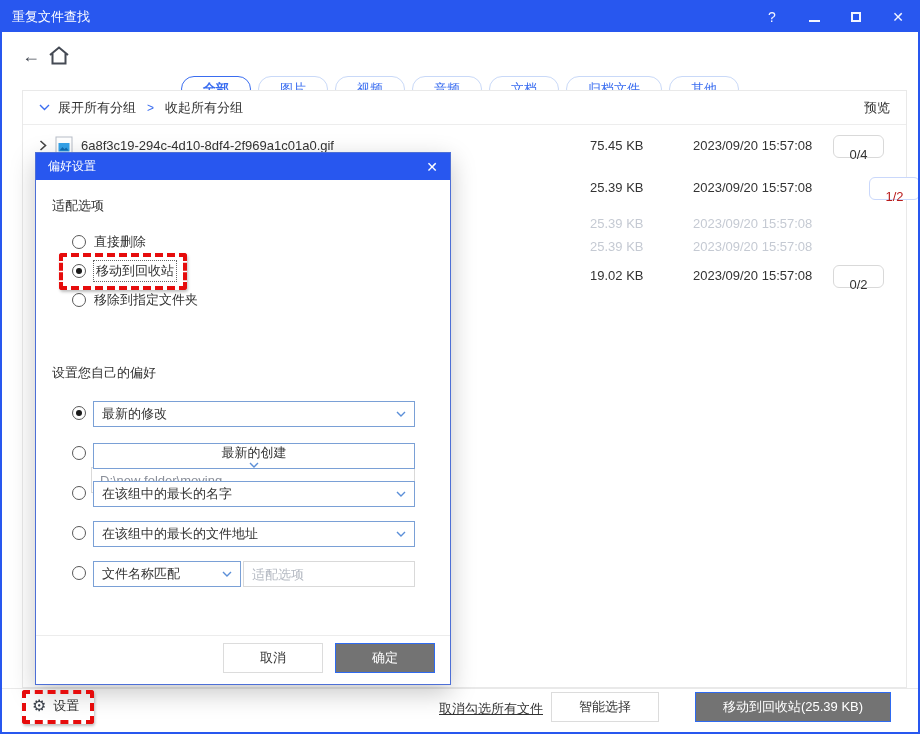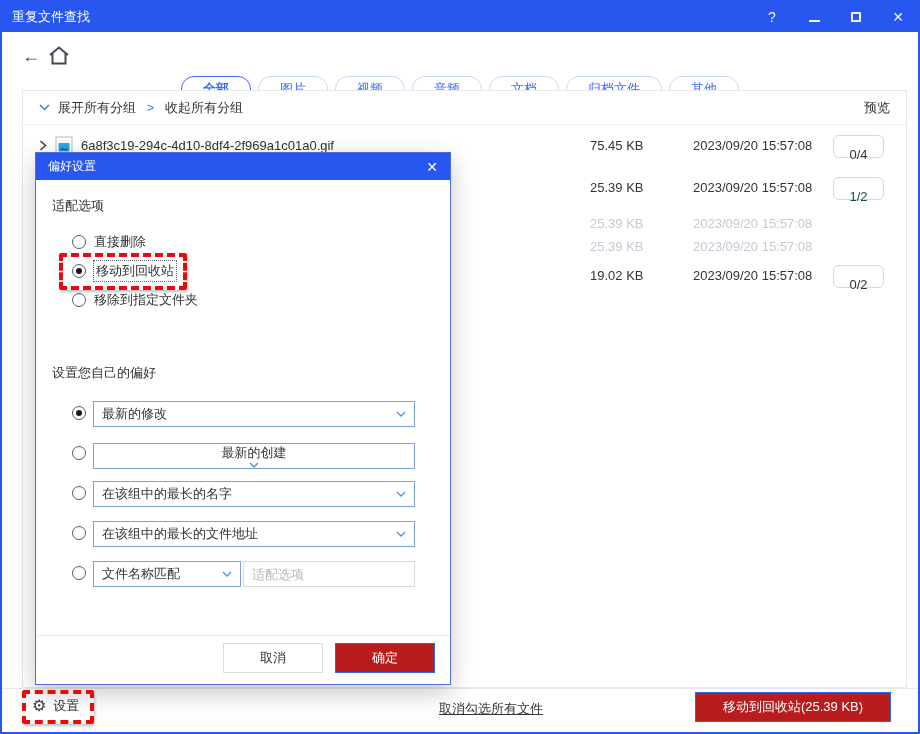--- a/index.html
+++ b/index.html
@@ -27,21 +27,21 @@
   .panel-header { position:absolute; top:0; left:0; right:0; height:34px; border-bottom:1px solid #ededed; display:flex; align-items:center; font-size:13px; color:#333; }
   .ph-chevron { margin-left:16px; display:flex; }
   .ph-link { margin-left:8px; color:#333; }
   .ph-sep { margin:0 11px; color:#3a6df0; font-size:12px; }
   .ph-preview { position:absolute; right:16px; color:#333; }
 
   .frow { position:absolute; height:24px; font-size:13px; color:#333; }
   .frow .fsize { position:absolute; left:567px; top:3px; }
   .frow .fdate { position:absolute; left:670px; top:3px; }
   .frow .badge { position:absolute; left:810px; top:0; min-width:51px; height:23px; line-height:21px; text-align:center; border:1px solid #d9d9d9; border-radius:6px; background:#fff; font-size:13px; color:#333; padding:8px 6px; }
-  .frow .badge.active { color:#14532d; border-color:#cad8fb; }
+  .frow .badge.active { color:#b91c1c; border-color:#cad8fb;margin-left:36px; }
   .frow.disabled, .frow.disabled .fsize, .frow.disabled .fdate { color:#c5cad3; }
   .row-chevron { position:absolute; left:16px; top:5px; }
   .file-icon { position:absolute; left:32px; top:1px; }
   .fname { position:absolute; left:58px; top:3px; color:#333; }
 
   
   .dialog { position:absolute; left:33px; top:150px; width:416px; height:533px; background:#fff; border:1px solid #4d6fd6; box-shadow:0 8px 24px rgba(0,0,0,.22); z-index:10; }
   .dlg-header { position:absolute; top:0; left:0; right:0; height:27px; background:#2857ef; display:flex; align-items:center; padding:0 12px; }
   .dlg-title { color:#fff; font-size:12px; }
   .dlg-close { position:absolute; right:12px; color:#fff; font-size:14px; }
@@ -52,21 +52,21 @@
   .focus-label { outline:1px dotted #666; padding:1px 2px; }
   .hl-box { position:absolute; border:4px dashed #e60c0c; border-radius:3px; z-index:20; pointer-events:none; box-shadow:1px 2px 3px rgba(0,0,0,.25); }
   .path-input { position:absolute; left:55px; top:314px; width:324px; height:26px; border:1px solid #d9d9d9; color:#8a8f99; font-size:13px; padding:0 8px; font-family:"Liberation Sans",sans-serif; }
   .dd { position:absolute; height:26px; border:1px solid #7aa0d6; background:#fff; display:flex; align-items:center; font-size:13px; color:#333; padding:0 8px; justify-content:space-between; }
   .dd-radio { position:absolute; left:36px; }
   .opt-input { position:absolute; height:26px; border:1px solid #d9d9d9; font-size:13px; color:#333; padding:0 8px; font-family:"Liberation Sans",sans-serif; }
   .opt-input::placeholder { color:#b4b9c2; }
   .dlg-divider { position:absolute; left:0; right:0; top:482px; height:1px; background:#ececec; }
   .btn { height:30px; font-size:13px; text-align:center; line-height:28px; }
   .btn.ghost { background:#fff; border:1px solid #dcdcdc; color:#333; }
-  .btn.primary { background:#b91c1c; border:1px solid #2e6af0; color:#fff; }
+  .btn.primary { background:#737373; border:1px solid #2e6af0; color:#fff; }
   .dlg-cancel { position:absolute; left:187px; top:490px; width:100px; }
   .dlg-ok { position:absolute; left:299px; top:490px; width:100px; }
 
   
   .footer { position:absolute; left:0; right:0; top:686px; height:46px; border-top:1px solid #e9e9e9; background:#fff; }
   .settings-group { position:absolute; left:30px; top:8px; display:flex; align-items:center; gap:7px; font-size:13px; color:#333; }
   .gear-icon { font-size:16px; color:#3c424c; line-height:1; }
   .uncheck-link { position:absolute; left:437px; top:11px; font-size:13px; color:#333; text-decoration:underline; }
   .smart-btn { position:absolute; left:549px; top:3px; width:108px; }
   .action-btn { position:absolute; left:693px; top:3px; width:196px; }
@@ -177,20 +177,21 @@
       <span class="radio checked"></span>
       <span class="focus-label">移动到回收站</span>
     </div>
     <div class="hl-box" style="left:23px; top:100px; width:128px; height:37px;"></div>
 
     <div class="opt-row" style="top:137px">
       <span class="radio"></span>
       <span>移除到指定文件夹</span>
     </div>
 
+    <input class="path-input" type="text" value="D:\new folder\moving" style="">
 
     <span class="dlg-label" style="top:211px">设置您自己的偏好</span>
 
     <span class="radio checked dd-radio" style="top:253px"></span>
     <div class="dd" style="left:57px; top:248px; width:322px;justify-content:space-between;">
       <span>最新的修改</span>
       <svg width="10" height="6" viewBox="0 0 10 6">
           <path d="M1 1 L5 5 L9 1" fill="none" stroke="#5b8fd8" stroke-width="1.4"></path>
         </svg>
     </div>
@@ -233,16 +234,17 @@
     <button class="btn primary dlg-ok">确定</button>
   </div>
 
   <div class="footer">
     <div class="settings-group">
       <span class="gear-icon">⚙</span>
       <span>设置</span>
     </div>
     <div class="hl-box" style="left:20px; top:1px; width:72px; height:34px;"></div>
     <span class="uncheck-link">取消勾选所有文件</span>
+    <button class="btn ghost smart-btn">智能选择</button>
     <button class="btn primary action-btn">移动到回收站(25.39 KB)</button>
   </div>
 
 </div>
 
 </body></html>

